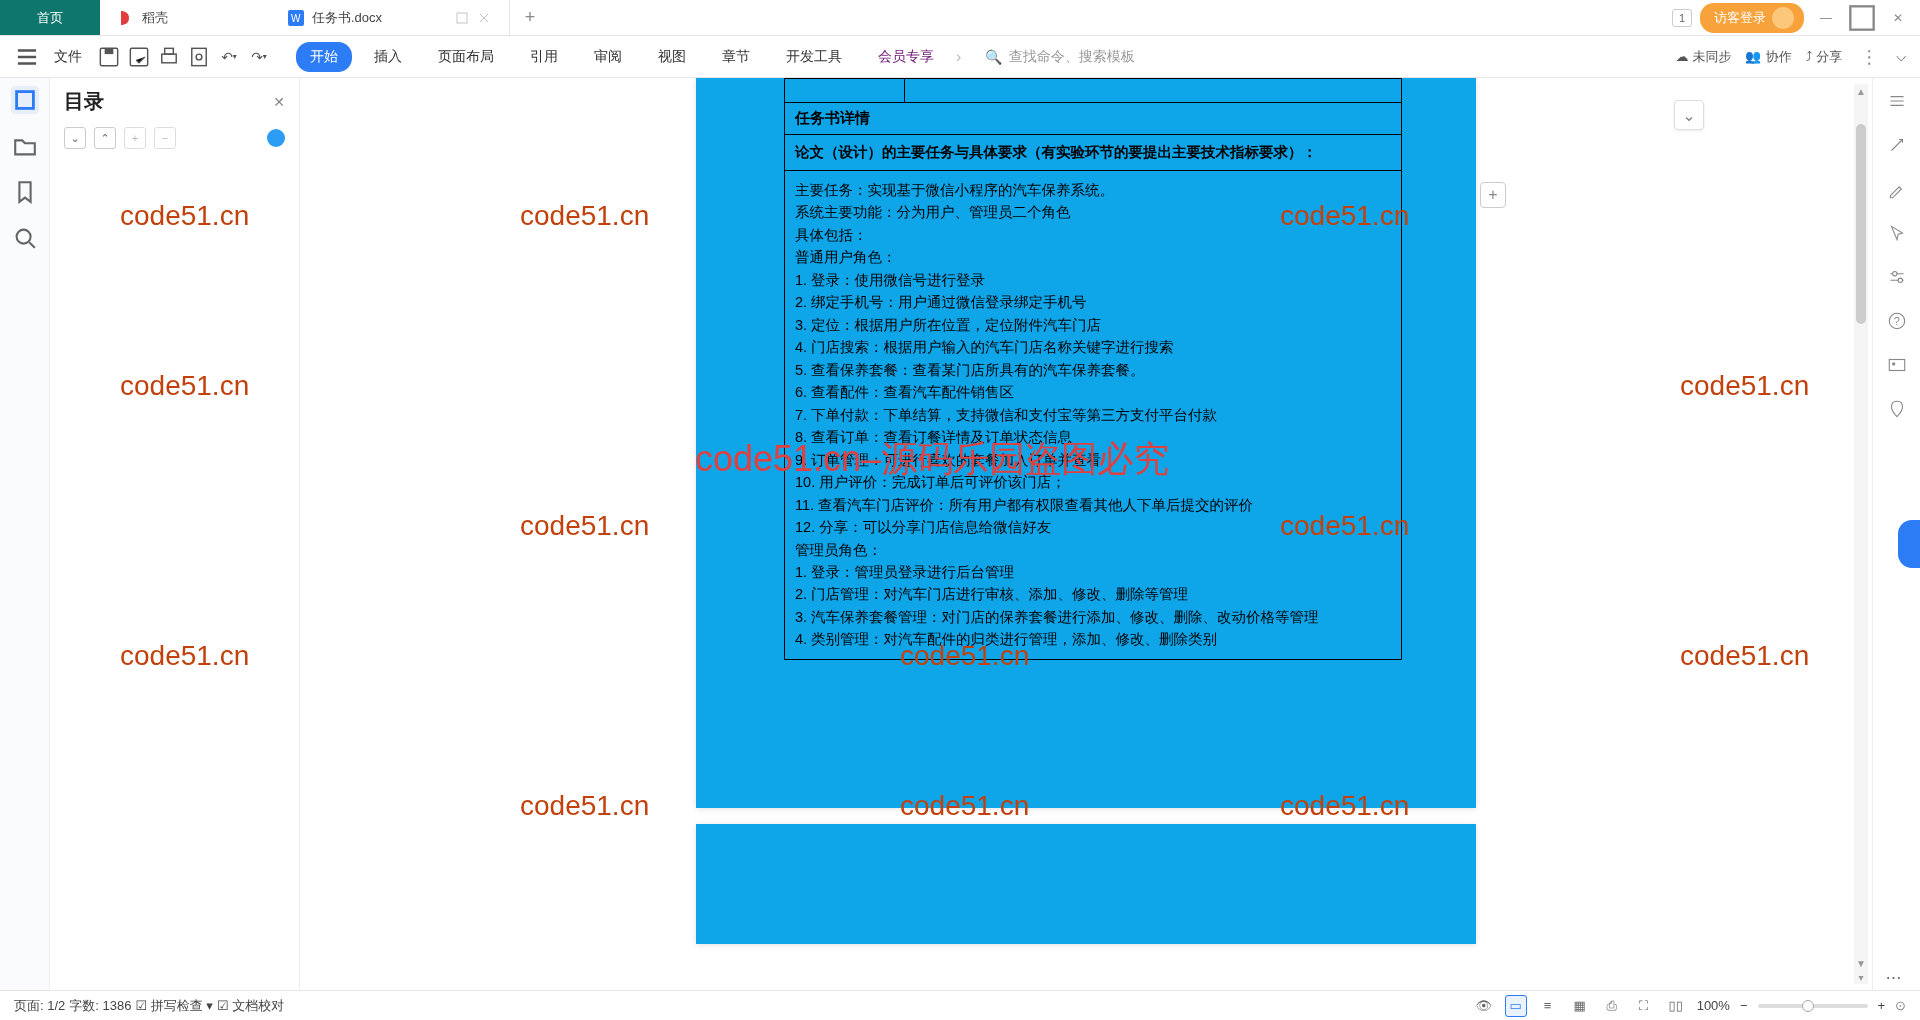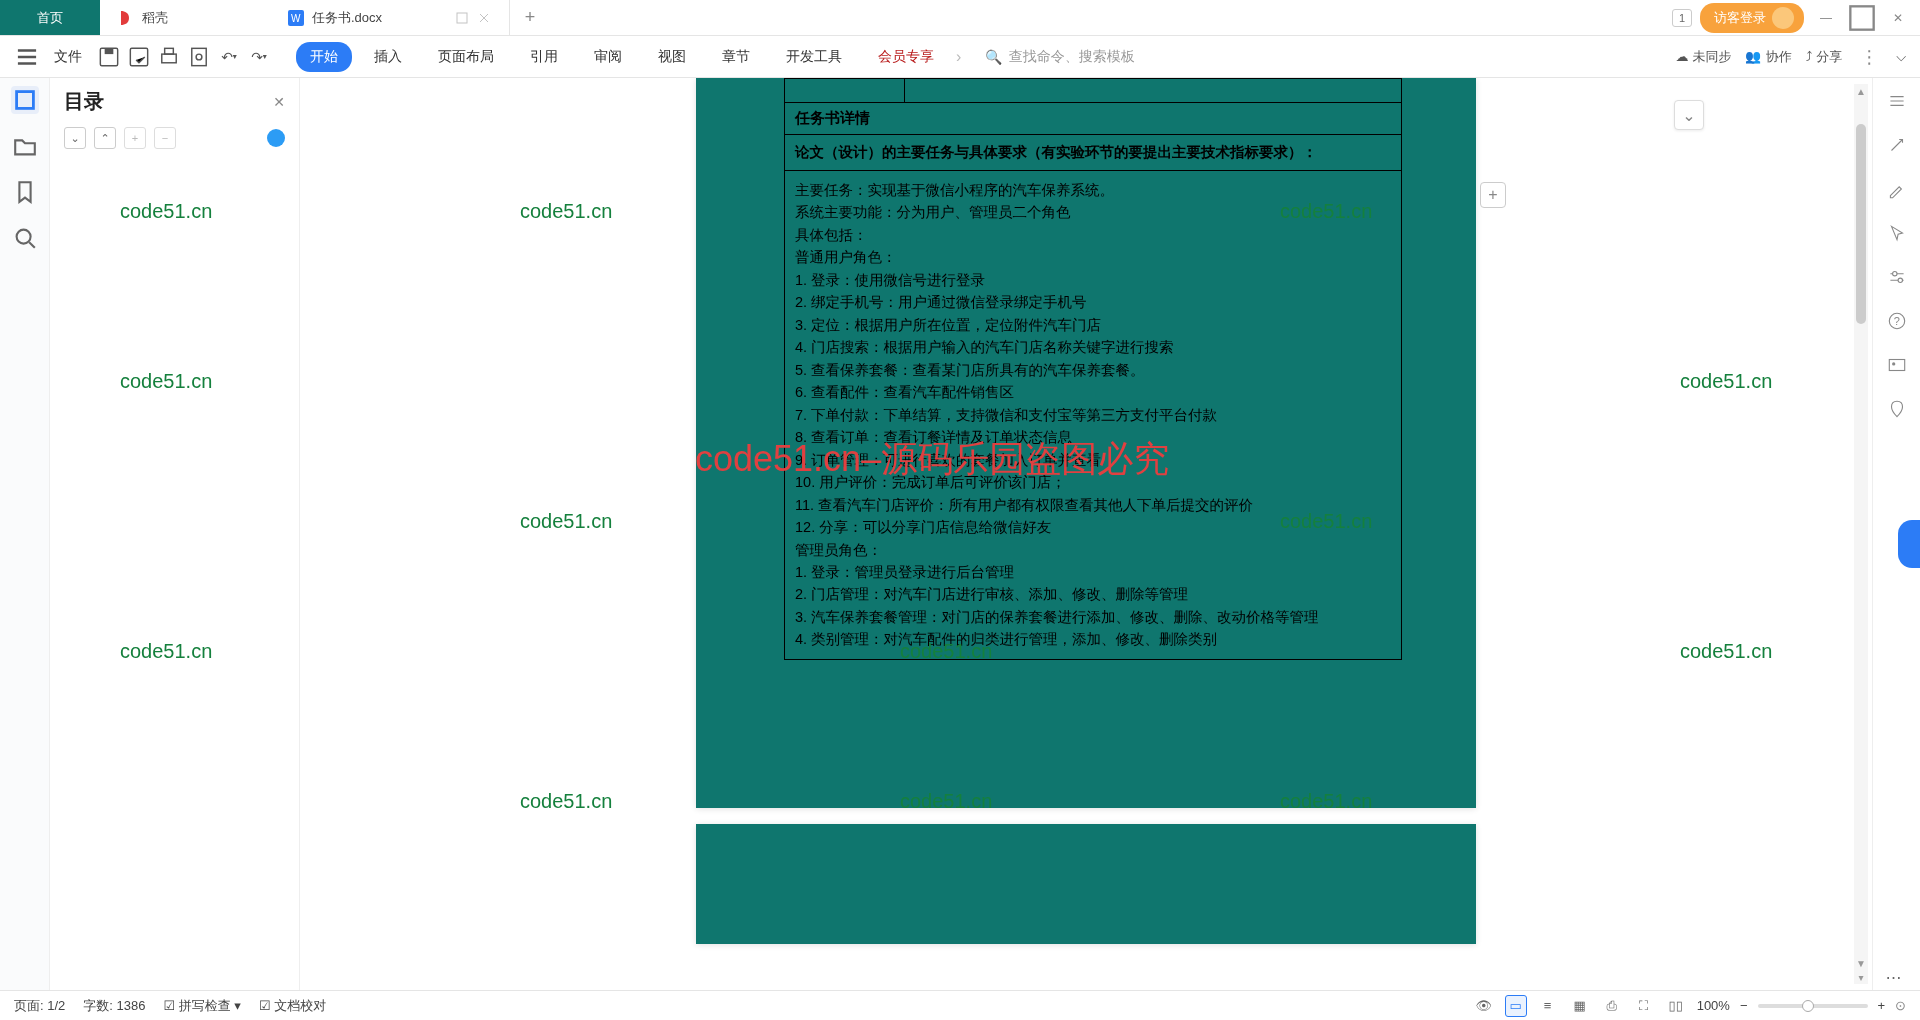--- a/index.html
+++ b/index.html
@@ -20,62 +20,62 @@
 .avatar{width:22px;height:22px;border-radius:50%;background:#fbc77a}
 .win-btn{width:28px;height:28px;display:flex;align-items:center;justify-content:center;color:#888;font-size:12px}
 .menubar{height:42px;display:flex;align-items:center;padding:0 14px;gap:4px;border-bottom:1px solid #e5e5e5}
 .menu-ico{width:26px;height:26px;display:flex;align-items:center;justify-content:center;color:#555}
 .file-lbl{font-size:14px;color:#333;margin:0 10px}
 .ico-grp{display:flex;gap:4px;align-items:center}
 .ico-btn{width:26px;height:26px;display:flex;align-items:center;justify-content:center;color:#555;font-size:14px}
 .menu-tabs{display:flex;gap:8px;margin-left:20px;align-items:center}
 .m-tab{padding:6px 14px;font-size:14px;color:#333;border-radius:14px;cursor:pointer}
 .m-tab.active{background:#2c7cf6;color:#fff}
-.m-tab.vip{color:#b91c1c}
+.m-tab.vip{color:#701a75}
 .search-box{margin-left:20px;display:flex;align-items:center;color:#999;font-size:14px;gap:6px}
 .menu-right{margin-left:auto;display:flex;gap:14px;align-items:center;font-size:13px;color:#555}
 .mr-item{display:flex;align-items:center;gap:4px}
 .main{display:flex;height:calc(100% - 36px - 42px - 30px)}
 .left-rail{width:50px;background:#fafbfc;border-right:1px solid #eee;display:flex;flex-direction:column;align-items:center;padding-top:8px;gap:18px}
 .rail-ico{width:28px;height:28px;display:flex;align-items:center;justify-content:center;color:#666}
 .rail-ico.active{background:#e8eef9;border-radius:4px;color:#2c7cf6}
 .outline{width:250px;border-right:1px solid #eee;padding:10px 14px;position:relative}
 .outline-head{display:flex;align-items:center;justify-content:space-between;margin-bottom:12px}
 .outline-title{font-size:20px;font-weight:600;color:#222}
 .outline-close{color:#888;font-size:14px}
 .outline-tools{display:flex;gap:8px;align-items:center}
 .ot-ico{width:22px;height:22px;border:1px solid #ccc;border-radius:3px;display:flex;align-items:center;justify-content:center;font-size:11px;color:#666}
 .ot-ico.plus{color:#bbb;border-color:#ddd}
 .ot-dot{width:18px;height:18px;border-radius:50%;background:#2c9cf5;margin-left:auto}
 .canvas{flex:1;background:#fff;position:relative;overflow:hidden}
-.page{width:780px;margin:12px auto;background:#0f766e;box-shadow:0 1px 6px rgba(0,0,0,.12);position:relative}
+.page{width:780px;margin:12px auto;background:#0ea5e9;box-shadow:0 1px 6px rgba(0,0,0,.12);position:relative}
 .page1{margin-top:0;height:730px}
 .page2{margin-top:16px;height:120px}
 .doc-table{position:absolute;left:88px;right:74px;top:0;border:1px solid #000}
 .tbl-toprow{height:24px;border-bottom:1px solid #000;display:flex}
 .tbl-toprow .c1{width:120px;border-right:1px solid #000}
 .tbl-header{padding:6px 10px;border-bottom:1px solid #000;font-weight:700;font-size:15px}
 .tbl-subhead{padding:8px 10px;border-bottom:1px solid #000;font-weight:700;font-size:14.5px}
 .tbl-body{padding:8px 10px;font-size:14.5px;line-height:1.55;color:#000}
 .add-box{position:absolute;right:-30px;top:104px;width:26px;height:26px;border:1px solid #ccc;border-radius:4px;display:flex;align-items:center;justify-content:center;color:#888;font-size:16px;background:#fff}
 .right-rail{width:48px;background:#fff;border-left:1px solid #eee;display:flex;flex-direction:column;align-items:center;padding-top:12px;gap:22px}
 .rr-ico{width:22px;height:22px;color:#666}
 .expand-bubble{position:absolute;right:-6px;top:520px;width:28px;height:48px;background:#2c7cf6;border-radius:14px 0 0 14px}
 .dropdown-float{position:absolute;right:216px;top:100px;width:30px;height:30px;border:1px solid #ddd;border-radius:4px;background:#fff;box-shadow:0 1px 3px rgba(0,0,0,.08);display:flex;align-items:center;justify-content:center;color:#888}
 .scroll-track{position:absolute;right:52px;top:84px;bottom:36px;width:14px;background:#f5f5f5}
 .scroll-thumb{position:absolute;left:2px;right:2px;top:40px;height:200px;background:#ccc;border-radius:5px}
 .scroll-arr{position:absolute;left:0;right:0;height:14px;display:flex;align-items:center;justify-content:center;color:#999;font-size:10px}
 .menu-dots{color:#888;font-size:18px;margin:0 4px}
-.statusbar{height:30px;border-top:1px solid #e5e5e5;display:flex;align-items:center;padding:6px 14px;font-size:13px;color:#444;gap:18px}
+.statusbar{height:30px;border-top:1px solid #e5e5e5;display:flex;align-items:center;padding:6px 14px;font-size:13px;color:#444;gap:4px}
 .status-right{margin-left:auto;display:flex;gap:10px;align-items:center}
 .sb-ico{width:22px;height:22px;display:flex;align-items:center;justify-content:center;color:#666;border:1px solid transparent;border-radius:3px}
 .sb-ico.active{border-color:#2c7cf6;color:#2c7cf6;background:#eaf2fe}
 .zoom-track{width:110px;height:4px;background:#ddd;border-radius:2px;position:relative}
 .zoom-knob{width:12px;height:12px;background:#fff;border:1px solid #aaa;border-radius:50%;position:absolute;top:-4px;left:40%}
-.wm{position:absolute;color:#15803d;font-size:20px;pointer-events:none;white-space:nowrap}
+.wm{position:absolute;color:#c2410c;font-size:28px;pointer-events:none;white-space:nowrap}
 .wm-big{position:absolute;color:#e04040;font-size:36px;font-weight:500;pointer-events:none;white-space:nowrap}
 svg{width:100%;height:100%}
 </style>
 </head>
 <body>
 
 <div class="titlebar">
   <div class="tab home">
       <span>首页</span>
     </div>

